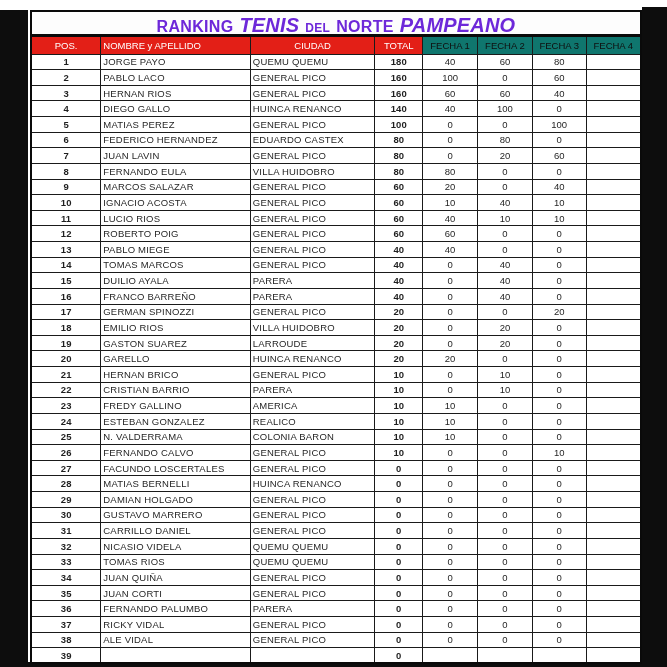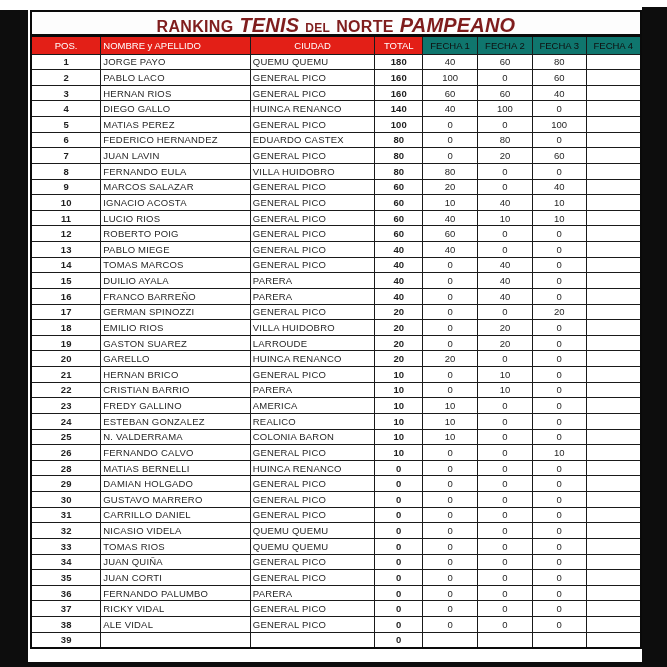--- a/index.html
+++ b/index.html
@@ -15,21 +15,21 @@
   #bar-bottom{left:0;top:662px;width:667px;height:5px;}
 
   .doc{position:absolute;left:30px;top:10px;width:612px;}
 
   .title-bar{
     box-sizing:border-box;width:612px;height:25px;
     border:2px solid #0a0a0a;border-bottom-width:1px;
     background:#fdfdfd;
     display:flex;align-items:baseline;justify-content:center;
     padding-top:2px;white-space:nowrap;
-    font-weight:700;color:#7f1d1d;letter-spacing:.3px;
+    font-weight:700;color:#6d28d9;letter-spacing:.3px;
   }
   .title-bar span{margin:0 3px;}
   .t-medium{font-size:16px;}
   .t-large{font-size:20px;letter-spacing:.2px;font-style:italic;}
   .t-small{font-size:12px;}
 
   table.rank{
     width:612px;border-collapse:collapse;table-layout:fixed;
     border:2px solid #0a0a0a;
   }
@@ -352,20 +352,30 @@
           <td class="pos">26</td>
           <td class="name">FERNANDO CALVO</td>
           <td class="city">GENERAL PICO</td>
           <td class="total">10</td>
           <td class="fecha">0</td>
           <td class="fecha">0</td>
           <td class="fecha">10</td>
           <td class="fecha"></td>
         </tr>
         <tr class="data">
+          <td class="pos">27</td>
+          <td class="name">FACUNDO LOSCERTALES</td>
+          <td class="city">GENERAL PICO</td>
+          <td class="total">0</td>
+          <td class="fecha">0</td>
+          <td class="fecha">0</td>
+          <td class="fecha">0</td>
+          <td class="fecha"></td>
+        </tr>
+        <tr class="data">
           <td class="pos">28</td>
           <td class="name">MATIAS BERNELLI</td>
           <td class="city">HUINCA RENANCO</td>
           <td class="total">0</td>
           <td class="fecha">0</td>
           <td class="fecha">0</td>
           <td class="fecha">0</td>
           <td class="fecha"></td>
         </tr>
         <tr class="data">

